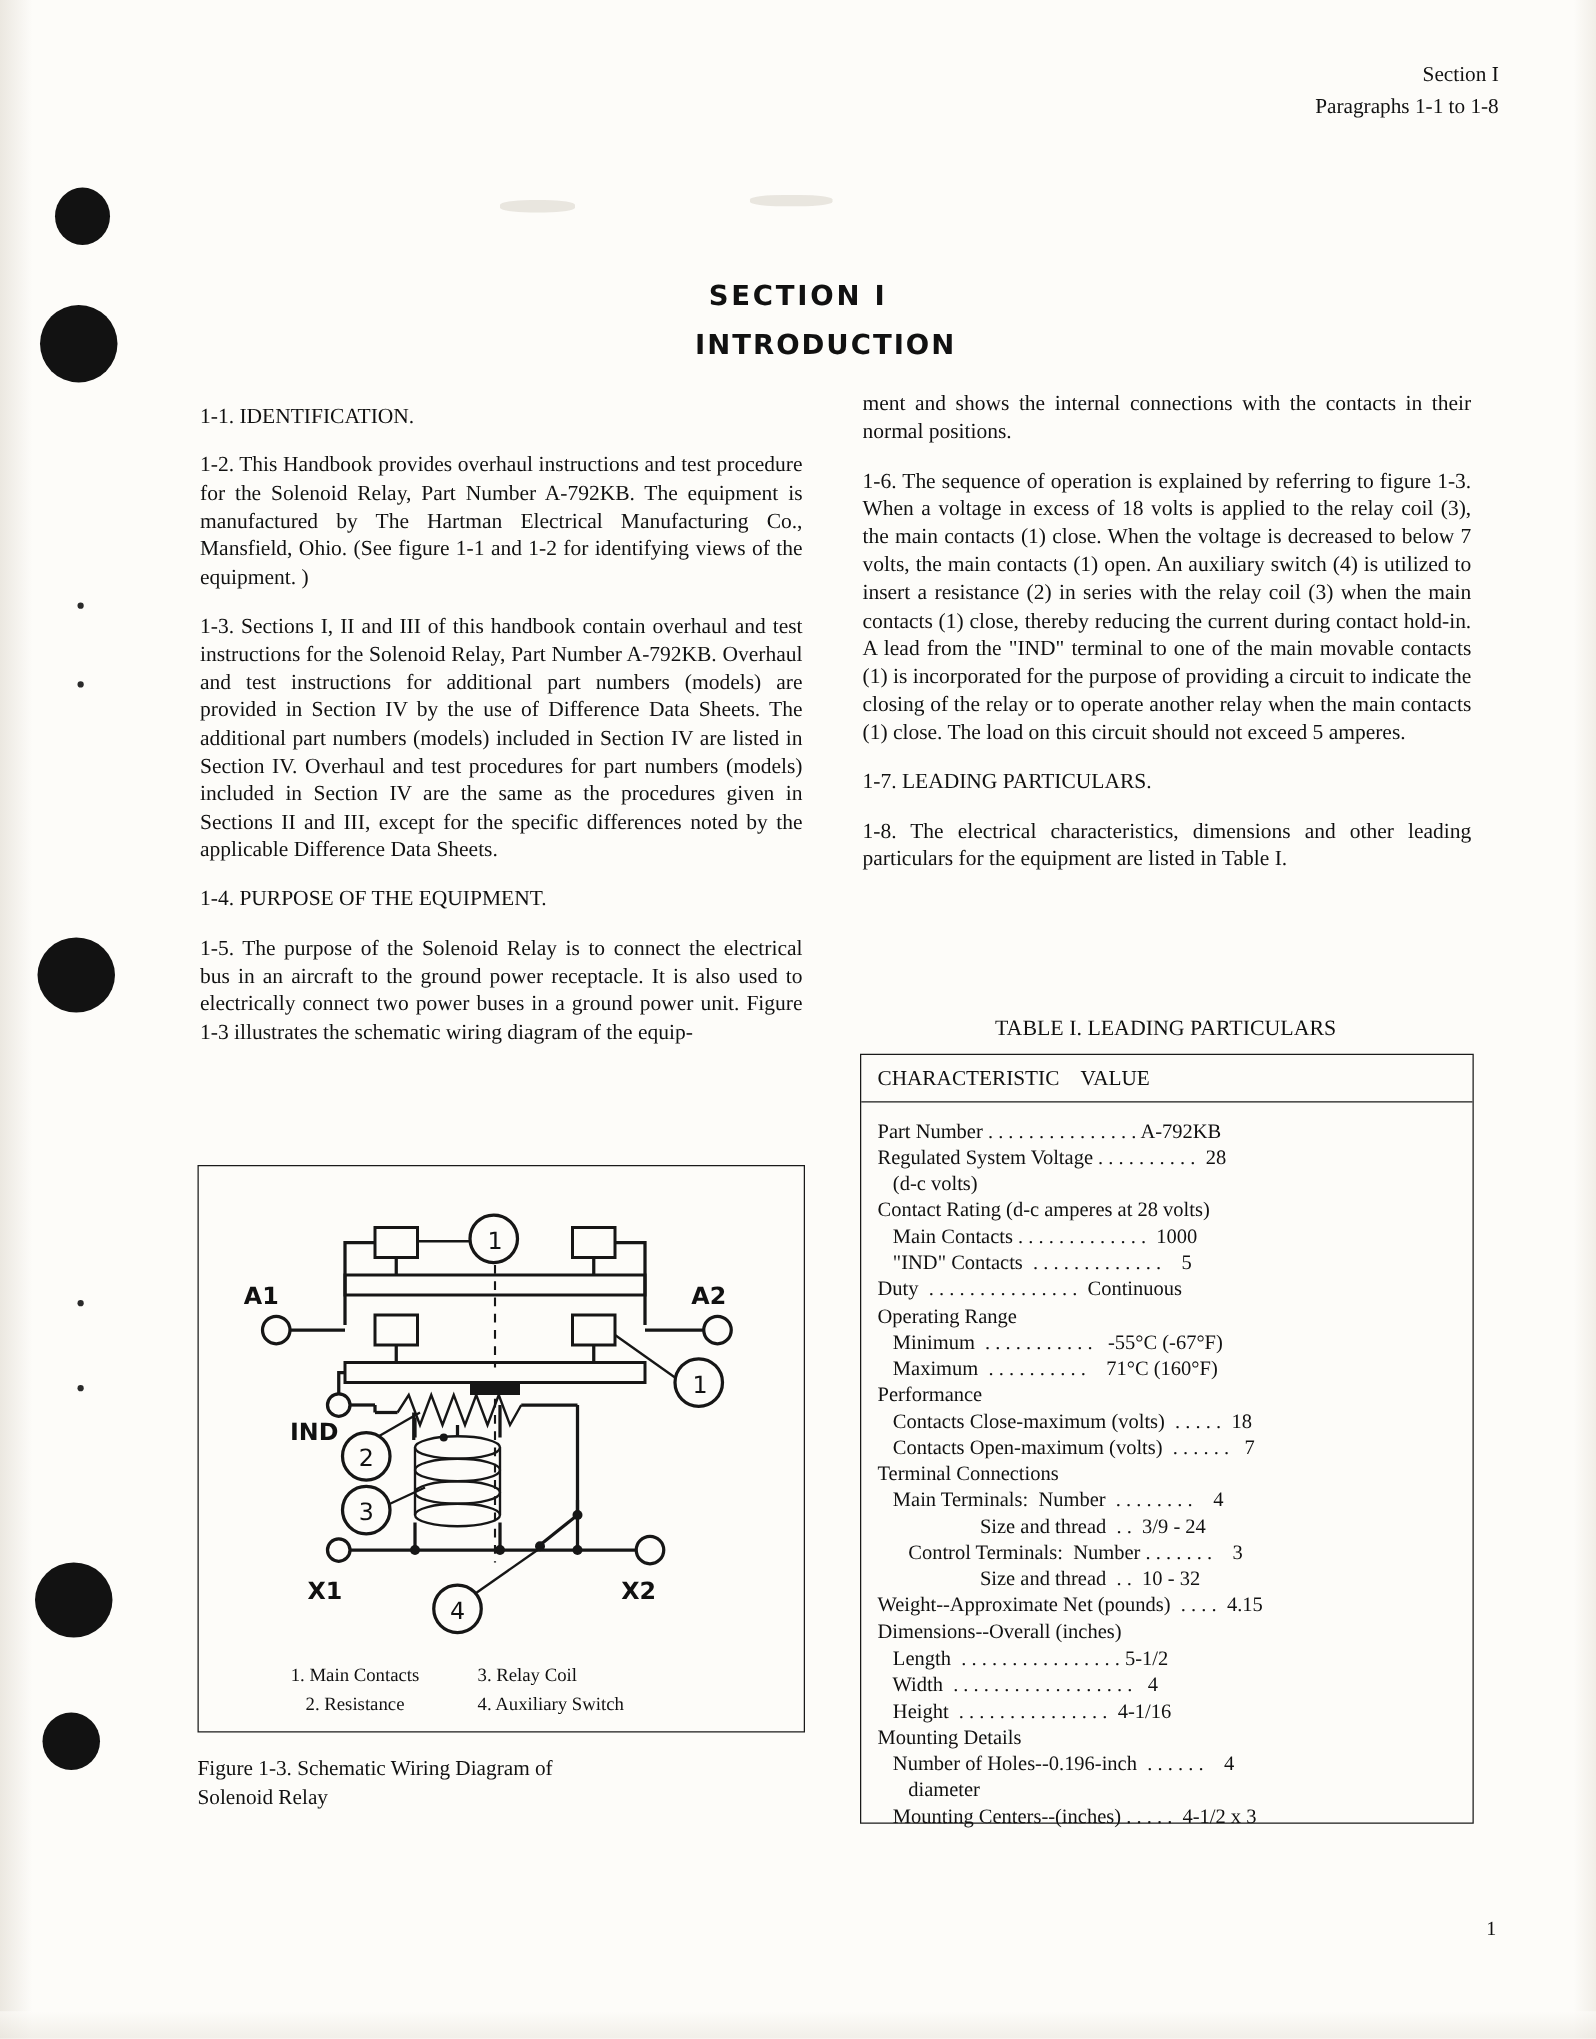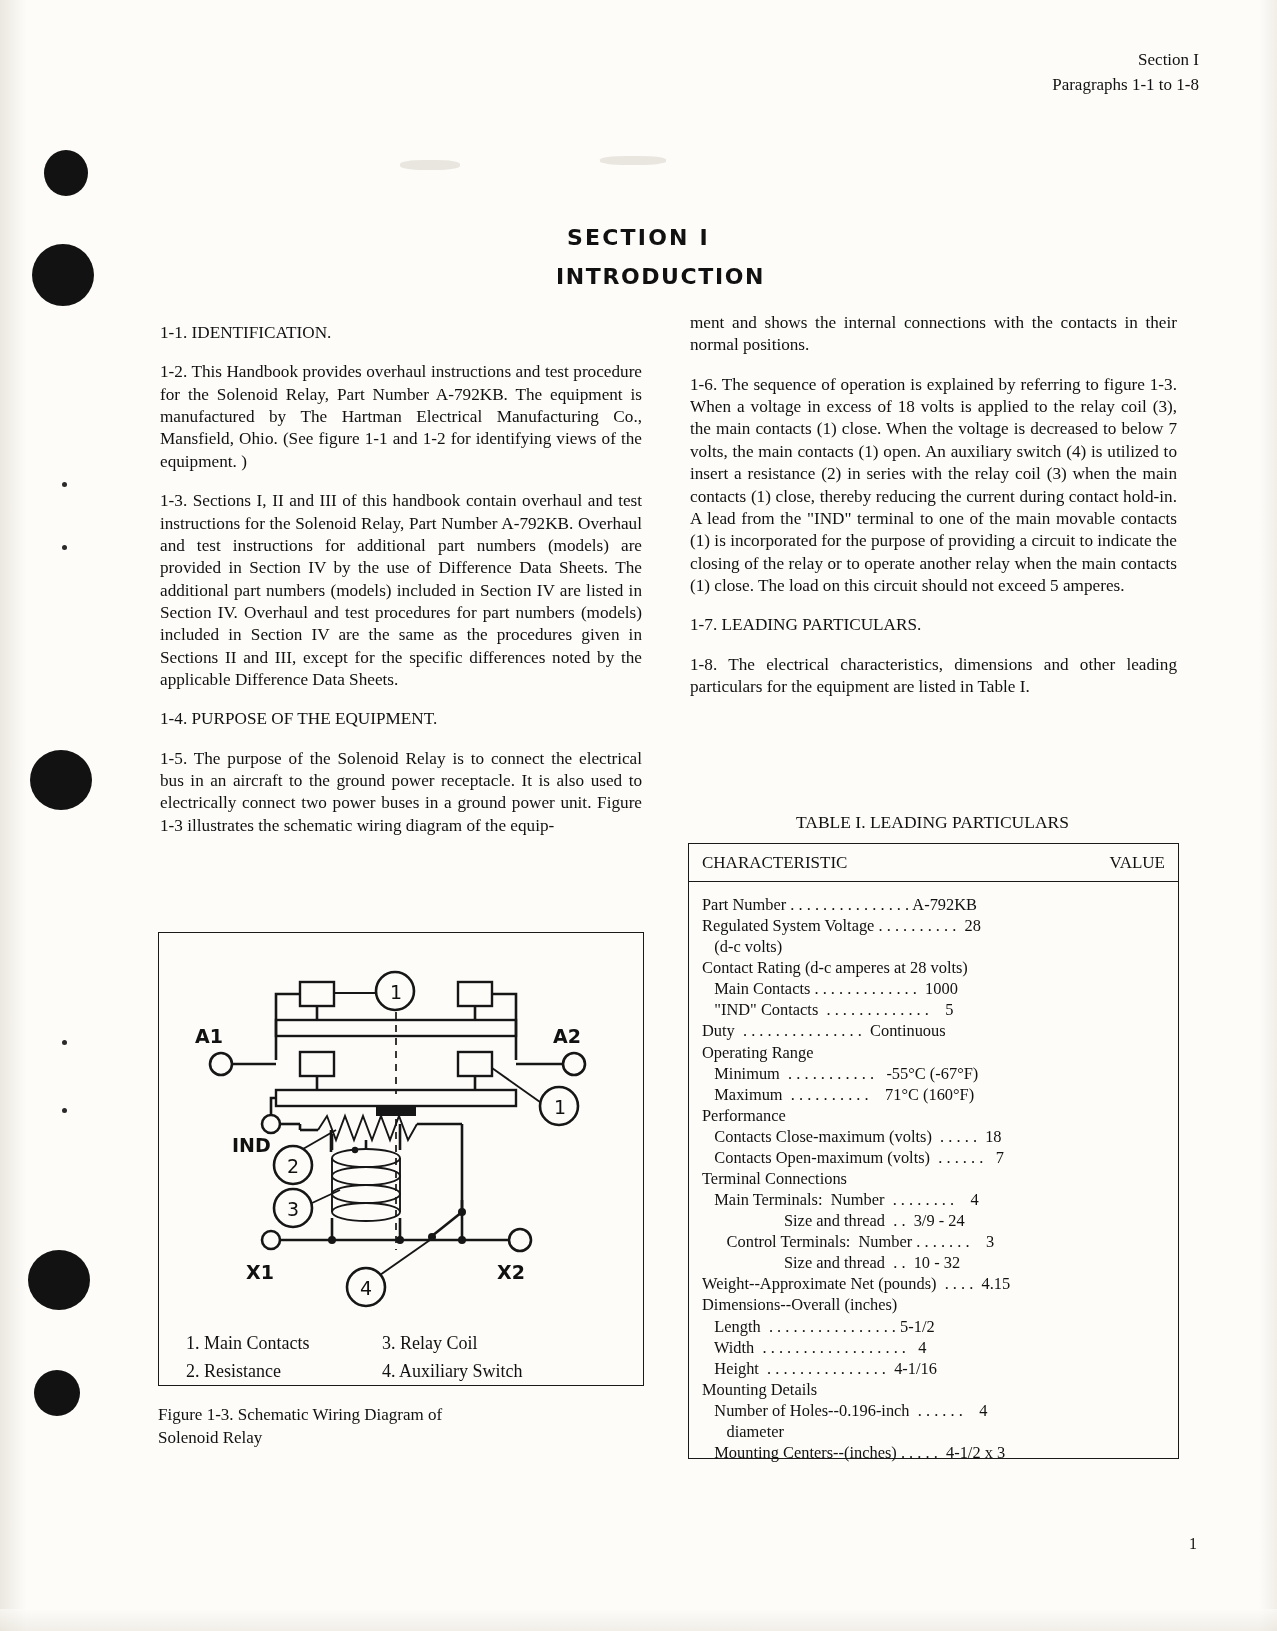--- a/index.html
+++ b/index.html
@@ -103,24 +103,25 @@
     left:688px; top:843px;
     width:489px; height:614px;
     border:1.6px solid #1a1a1a;
     background:#fdfcf9;
   }
   .tbl-caption {
     position:absolute; left:688px; top:812px; width:489px;
     text-align:center; font-size:17.5px;
   }
   .tbl-head {
-    display:flex; justify-content:space-between;
+    display:flex; justify-content:flex-start;
     padding:9px 13px 8px 13px;
     font-size:17px;
     border-bottom:1.5px solid #1a1a1a;
+    gap:17px;
   }
   .tbl-body {
     padding:12px 13px 6px 13px;
     font-size:16.4px;
     line-height:1.285;
   }
   .row { display:block; white-space:pre; }
 
   .pageno {
     position:absolute; right:80px; bottom:78px;
@@ -146,21 +147,21 @@
   .lbl {
     font-family:"DejaVu Sans", sans-serif;
     font-weight:bold; font-size:19px; fill:#111;
   }
   .num {
     font-family:"DejaVu Sans", sans-serif;
     font-size:19px; fill:#111;
   }
   .legend {
     position:absolute; left:186px; top:1330px; width:430px;
-    font-size:18px; line-height:1.55;
+    font-size:15px; line-height:1.55;text-align:center;
   }
   .legend-col { display:flex; }
   .legend-col .a { width:196px; }
 </style>
 </head>
 <body>
 
 <div class="page">
 
   <div class="edge-shadow-left"></div>

